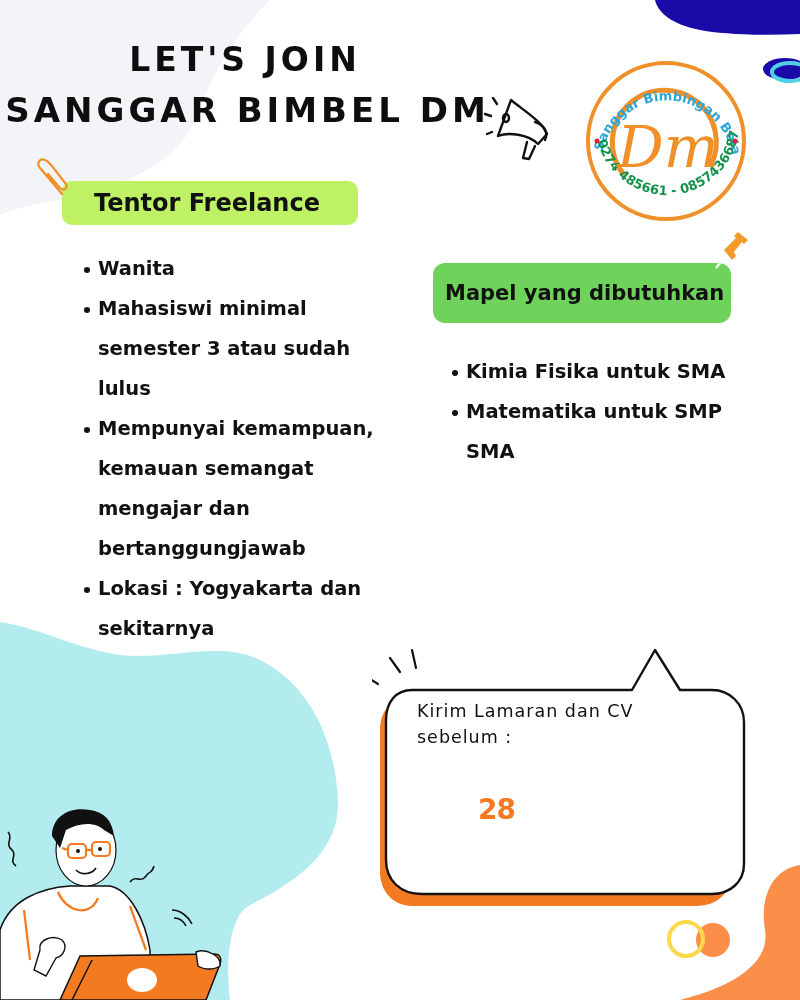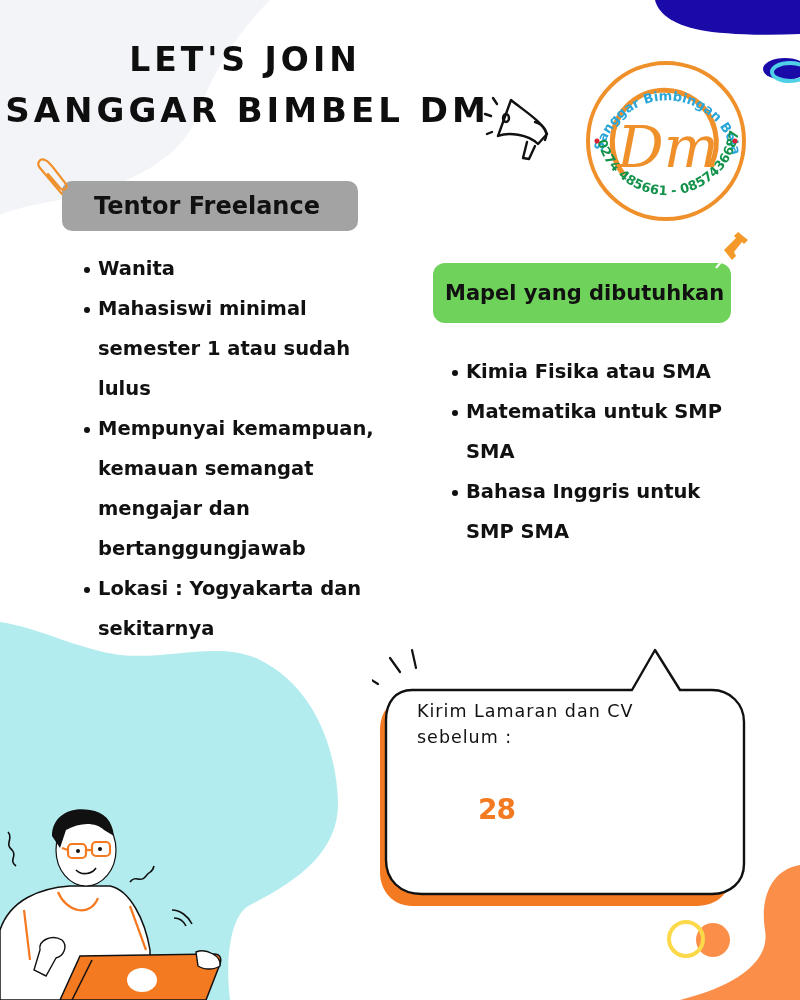--- a/index.html
+++ b/index.html
@@ -13,21 +13,21 @@
     font-family: "DejaVu Sans", sans-serif; font-weight: bold;
     letter-spacing: 4px; color: #0e0e0e; z-index: 2;
   }
   .title.l1 { top: 40px; font-size: 33px; left: 0; width: 490px; }
   .title.l2 { top: 90px; font-size: 34px; left: 0; width: 495px; }
 
   .tag {
     position: absolute; z-index: 2; font-weight: bold; font-size: 24px;
     display: flex; align-items: center; padding-left: 32px; color: #111;
   }
-  .tag.yellow { left: 62px; top: 181px; width: 296px; height: 50px; background: #a3a3a3; border-radius: 10px; }
+  .tag.yellow { left: 62px; top: 181px; width: 296px; height: 44px; background: #bef264; border-radius: 10px; }
   .tag.green { left: 433px; top: 263px; width: 298px; height: 60px; background: #6fd25a; border-radius: 12px; padding-left: 12px; font-size: 21px; }
 
   ul.bullets { position: absolute; z-index: 2; list-style: none; font-weight: bold; font-size: 19.5px; line-height: 40px; color: #111; }
   ul.bullets li { position: relative; padding-left: 14px; }
   ul.bullets li::before { content: ""; position: absolute; left: 0; top: 18px; width: 6px; height: 6px; border-radius: 50%; background: #111; }
   ul.left { left: 84px; top: 249px; width: 290px; }
   ul.right { left: 452px; top: 352px; width: 300px; }
 
   .bubble-wrap { position: absolute; left: 372px; top: 640px; width: 380px; height: 270px; z-index: 2; }
   .bubble-text {
@@ -95,36 +95,35 @@
 </svg>
 
 <svg class="icon" style="left:32px;top:156px;width:40px;height:44px" viewBox="0 0 40 44">
   <path d="M30,38 L8,12 C4,7 8,2 13,4 C16,5 18,8 20,10 L34,28 C36,32 32,36 28,32 L16,18" fill="none" stroke="#f0902a" stroke-width="2.2" stroke-linecap="round"></path>
 </svg>
 
 <div class="tag yellow">Tentor Freelance</div>
 
 <ul class="bullets left">
   <li>Wanita</li>
-  <li>Mahasiswi minimal semester 1 atau sudah lulus</li>
+  <li>Mahasiswi minimal semester 3 atau sudah lulus</li>
   <li>Mempunyai kemampuan, kemauan semangat mengajar dan bertanggungjawab</li>
   <li>Lokasi :  Yogyakarta dan sekitarnya</li>
 </ul>
 
 <svg class="icon" style="left:710px;top:230px;width:40px;height:42px" viewBox="0 0 40 42">
   <line x1="6" y1="38" x2="16" y2="26" stroke="#fff" stroke-width="2"></line>
   <path d="M14,20 L22,30 L26,26 L24,22 L32,12 L34,14 L38,10 L28,2 L24,6 L26,8 L18,16 Z" fill="#f39a2a"></path>
 </svg>
 
 <div class="tag green">Mapel yang dibutuhkan</div>
 
 <ul class="bullets right">
-  <li>Kimia Fisika atau SMA</li>
+  <li>Kimia Fisika untuk SMA</li>
   <li>Matematika untuk SMP SMA</li>
-  <li>Bahasa Inggris untuk SMP SMA</li>
 </ul>
 
 <svg class="bubble-wrap" viewBox="0 0 380 270">
 
   <path d="M8,90 C8,68 22,58 40,58 L360,58 L360,230 C360,252 346,266 324,266 L40,266 C22,266 8,252 8,232 Z" fill="#f47a22"></path>
 
   <g stroke="#111" stroke-width="2.2" stroke-linecap="round">
     <line x1="-10" y1="34" x2="6" y2="44"></line>
     <line x1="18" y1="18" x2="28" y2="32"></line>
     <line x1="40" y1="10" x2="44" y2="28"></line>

